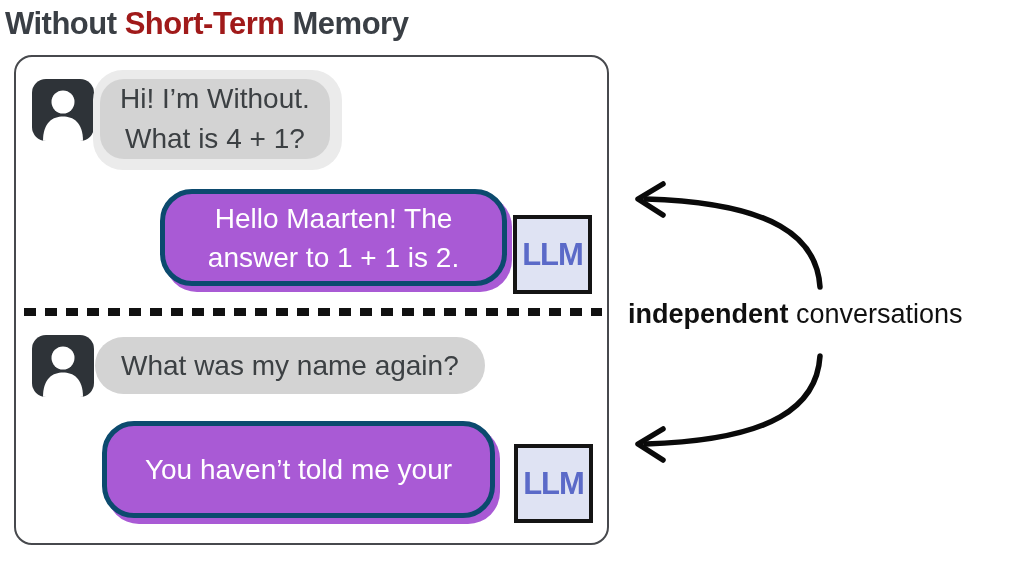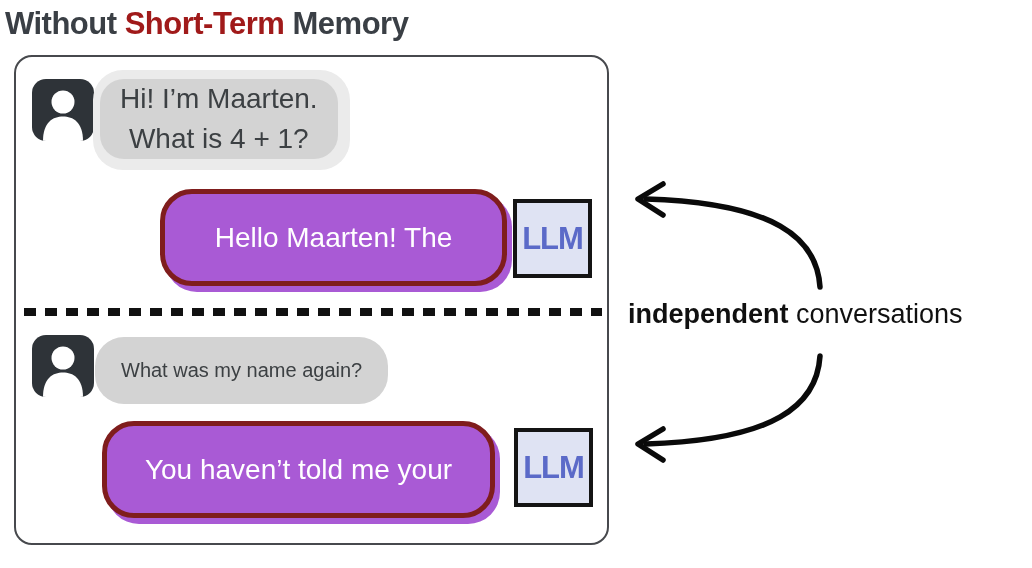--- a/index.html
+++ b/index.html
@@ -32,42 +32,43 @@
     position:absolute; left:77px; top:13px;
     background:var(--user-bubble-halo,#ebebeb); border-radius:30px;
     padding:9px 12px 11px 7px;
   }
   .user-bubble-inner {
     background:var(--user-bubble,#d3d3d3); border-radius:24px;
     padding:0 20px; font-size:28px; line-height:40px;
     color:#3c4043; text-align:center; white-space:pre;
   }
   .user-bubble-single {
-    position:absolute; left:79px; top:280px; height:67px;
+    position:absolute; left:79px; top:280px; height:57px;
     background:var(--user-bubble,#d3d3d3); border-radius:29px;
     padding:4px 26px; display:flex; align-items:center;
-    font-size:20px; color:#3c4043; white-space:pre;
+    font-size:28px; color:#3c4043; white-space:pre;
   }
 
   .llm-bubble {
     position:absolute; background:var(--llm-bubble,#a95ad5);
-    border:5px solid #7f1d1d; border-radius:32px;
+    border:5px solid #0c4a6e; border-radius:32px;
     color:#ffffff; display:flex; flex-direction:column; justify-content:center;
     text-align:center; font-size:28px; line-height:39px; white-space:pre;
     box-shadow:5px 6px 0 var(--llm-bubble,#a95ad5);
   }
   .llm-bubble.first  { left:144px; top:132px; width:347px; height:97px; }
   .llm-bubble.second { left:86px;  top:364px; width:393px; height:97px; }
 
   .llm-box {
     position:absolute; width:79px; height:79px;
     background:var(--llm-box-bg,#dfe3f3); border:4.5px solid #141414;
     display:flex; align-items:center; justify-content:center;
     font-size:31px; font-weight:700; letter-spacing:-1px;
     color:var(--llm-box-text,#5b6ac8);
+    margin-top:16px;
   }
   .llm-box.first  { left:497px; top:142px; }
   .llm-box.second { left:498px; top:371px; }
 
   .divider {
     position:absolute; left:8px; top:251px; width:578px; height:8px;
     background:repeating-linear-gradient(to right,
       #111 0px, #111 12px, transparent 12px, transparent 21px);
   }
 
@@ -91,24 +92,24 @@
 
     <div class="avatar" style="left:16px; top:22px;">
       <span>
         <svg viewBox="0 0 62 62">
           <circle cx="31" cy="23" r="11.5" fill="#ffffff"></circle>
           <path d="M11 62 C11 43 21 37.5 31 37.5 C41 37.5 51 43 51 62 Z" fill="#ffffff"></path>
         </svg>
       </span>
     </div>
     <div class="user-bubble-halo">
-      <div class="user-bubble-inner"><span>Hi! I’m Maarten.</span><br><span>What is 4 + 1?</span></div>
+      <div class="user-bubble-inner"><span>Hi! I’m Without.</span><br><span>What is 4 + 1?</span></div>
     </div>
 
-    <div class="llm-bubble first"><span>Hello Maarten! The</span></div>
+    <div class="llm-bubble first"><span>Hello Maarten! The</span><span>answer to 1 + 1 is 2.</span></div>
     <div class="llm-box first">
         <span>LLM</span>
       </div>
 
     <div class="divider"></div>
 
     <div class="avatar" style="left:16px; top:278px;">
       <span>
         <svg viewBox="0 0 62 62">
           <circle cx="31" cy="23" r="11.5" fill="#ffffff"></circle>

